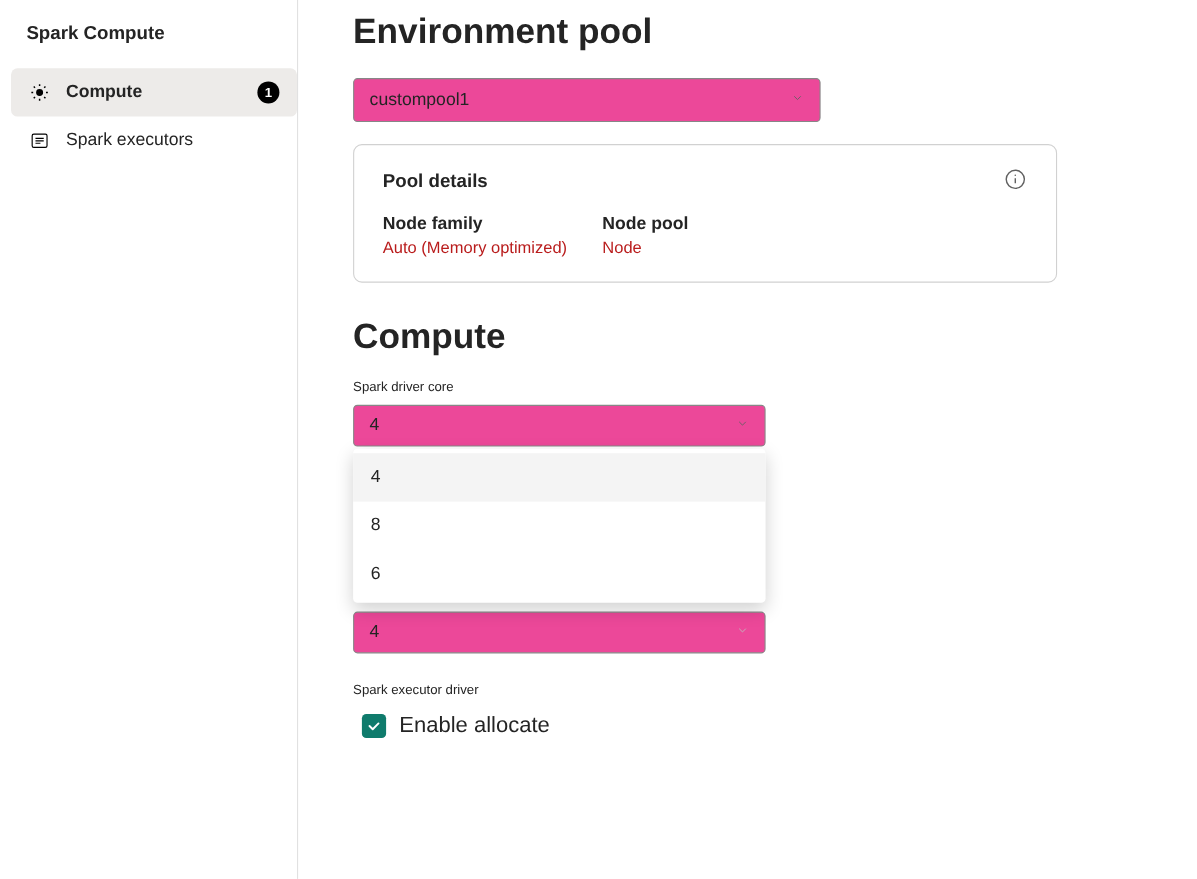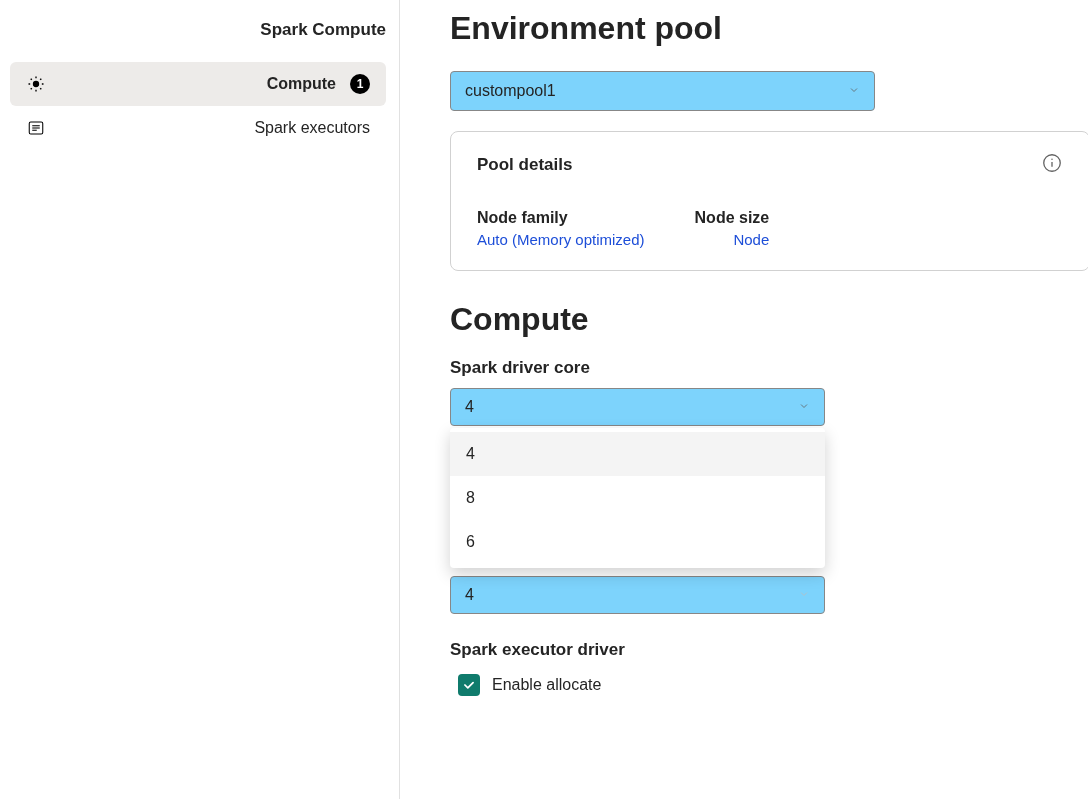--- a/index.html
+++ b/index.html
@@ -10,25 +10,24 @@
     background: #fff;
     width: 1088px;
     height: 799px;
     overflow: hidden;
   }
   .layout {
     display: flex;
     height: 100%;
   }
   .sidebar {
-    width: 400px;
-    padding: 20px 13px 0 10px;
+    width: 271px;
+    padding: 20px 0 0 10px;
     border-right: 1px solid #e1e1e1;
     flex-shrink: 0;
-    text-align: right;
   }
   .sidebar-title {
     font-size: 17px;
     font-weight: 600;
     margin: 0 0 22px 14px;
   }
   .nav-item {
     display: flex;
     align-items: center;
     height: 44px;
@@ -80,56 +79,56 @@
   .select-box {
     width: 100%;
     height: 40px;
     border: 1px solid #878787;
     border-radius: 4px;
     display: flex;
     align-items: center;
     padding: 0 14px;
     font-size: 16px;
     cursor: pointer;
-    background: #7dd3fc;
+    background: #ec4899;
   }
   .select-box .value { flex: 1; }
   .chevron {
     width: 12px;
     height: 12px;
   }
   .card {
     border: 1px solid #d1d1d1;
     border-radius: 8px;
     padding: 20px 26px 22px 26px;
     margin-top: 20px;
     width: 640px;
     position: relative;
   }
   .card-header {
     display: flex;
     align-items: center;
-    margin-bottom: 32px;
+    margin-bottom: 18px;
   }
   .card-title { font-size: 17px; font-weight: 600; flex:1;}
   .info-icon {
     width: 22px;
     height: 22px;
     color: #616161;
   }
   .details-grid {
     display: flex;
-    gap: 50px;
+    gap: 32px;
   }
   .detail-item { }
   .detail-label { font-size: 16px; font-weight: 600; margin-bottom: 4px; }
-  .detail-value { font-size: 15px; color: #1d4ed8; text-align: right; }
+  .detail-value { font-size: 15px; color: #b91c1c; }
   .field-label {
-    font-size: 17px;
-    font-weight: 700;
+    font-size: 12px;
+    font-weight: 400;
     margin-bottom: 10px;
     margin-top: 26px;
   }
   .field-label.first { margin-top: 0; }
   .select-narrow { width: 375px; }
   .select-narrow .select-box { height: 38px; }
   .dropdown {
     position: absolute;
     top: 40px;
     left: 0;
@@ -160,21 +159,21 @@
     width: 22px;
     height: 22px;
     border-radius: 4px;
     background: #0f7b6c;
     display: flex;
     align-items: center;
     justify-content: center;
     cursor: pointer;
   }
   .checkbox svg { width: 14px; height: 14px; }
-  .checkbox-label { font-size: 16px; text-align: center; }
+  .checkbox-label { font-size: 20px; text-align: center; }
 </style>
 </head>
 <body>
 
 <div class="layout">
   <aside class="sidebar">
     <div class="sidebar-title">Spark Compute</div>
 
     <div class="nav-item active">
       <span class="nav-icon">
@@ -224,21 +223,21 @@
             <circle cx="12" cy="8" r="0.8" fill="#616161" stroke="none"></circle>
           </svg>
         </span>
       </div>
       <div class="details-grid">
         <div class="detail-item">
           <div class="detail-label">Node family</div>
           <div class="detail-value">Auto (Memory optimized)</div>
         </div>
         <div class="detail-item">
-          <div class="detail-label">Node size</div>
+          <div class="detail-label">Node pool</div>
           <div class="detail-value">Node</div>
         </div>
       </div>
     </div>
 
     <h1 class="compute-heading">Compute</h1>
 
     <div class="field-label first">Spark driver core</div>
     <div class="select-wrap select-narrow">
       <div class="select-box">

